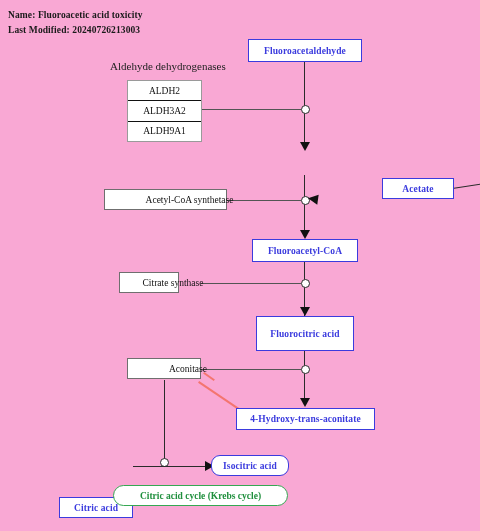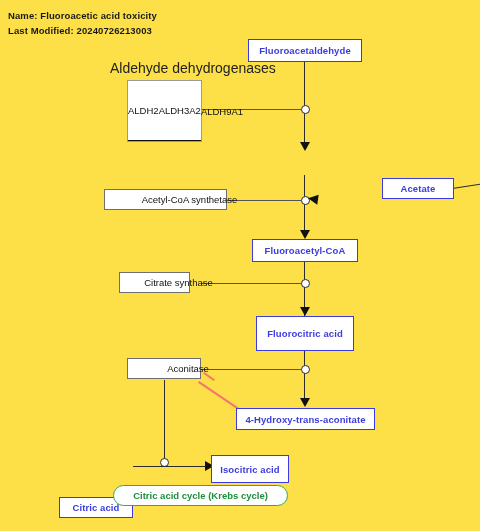--- a/index.html
+++ b/index.html
@@ -4,40 +4,40 @@
 <style>
   html, body {
     margin: 0;
     padding: 0;
     background: #ffffff;
   }
   #canvas {
     position: relative;
     width: 480px;
     height: 531px;
-    background: #fde047;
-    font-family: Liberation Sans, sans-serif;
+    background: #f9a8d4;
+    font-family: Liberation Serif, serif;
     overflow: hidden;
   }
   .hdr {
     position: absolute;
     left: 8px;
     font-size: 9.5px;
     font-weight: bold;
     color: #1a1a1a;
     white-space: nowrap;
     letter-spacing: 0.1px;
   }
   #hdr-name { top: 10px; }
   #hdr-mod  { top: 25px; }
   #hdr-org  { top: 40px; }
 
   .grp-label {
     position: absolute;
-    font-size: 14px;
+    font-size: 11px;
     color: #222222;
     white-space: nowrap;
   }
 
   
   .node-met {
     position: absolute;
     box-sizing: border-box;
     border: 1.2px solid #3b3bde;
     background: #ffffff;
@@ -66,20 +66,21 @@
     padding-left: 48px;
   }
 
   
   .enz-group {
     position: absolute;
     box-sizing: border-box;
     border: 1.5px solid #9a9a9a;
     background: #ffffff;
     display: flex;
+    flex-direction: column;
   }
   .enz-cell {
     flex: 1 1 0;
     display: flex;
     align-items: center;
     justify-content: center;
     font-size: 9.5px;
     color: #111111;
     white-space: nowrap;
     border-bottom: 1.4px solid #111111;
@@ -222,23 +223,23 @@
   <div class="node-met" style="left:382px; top:178px; width:72px; height:21px;">Acetate</div>
 
   <div class="node-met" style="left:252px; top:239px; width:106px; height:23px;">Fluoroacetyl-CoA</div>
 
   <div class="node-met" style="left:256px; top:316px; width:98px; height:35px;">Fluorocitric acid</div>
 
   <div class="node-met" style="left:236px; top:408px; width:139px; height:22px;">4-Hydroxy-trans-aconitate</div>
 
   <div class="node-met" style="left:59px; top:455px; width:74px; height:21px;margin-top:42px;">Citric acid</div>
 
-  <div class="node-met" style="left:211px; top:455px; width:78px; height:28px;">Isocitric acid</div>
+  <div class="node-met" style="left:211px; top:455px; width:78px; height:21px;border-radius:9px;">Isocitric acid</div>
 
   <div class="node-enz" style="left:104px; top:189px; width:123px; height:21px;">Acetyl-CoA synthetase</div>
 
-  <div class="node-enz" style="left:119px; top:272px; width:71px; height:21px;">Citrate synthase</div>
+  <div class="node-enz" style="left:119px; top:272px; width:60px; height:21px;">Citrate synthase</div>
 
   <div class="node-enz" style="left:127px; top:358px; width:74px; height:21px;">Aconitase</div>
 
   <div class="capsule" style="left:77px; top:485px; width:175px; height:21px;">Citric acid cycle (Krebs cycle)</div>
 
 </div>
 
 </body></html>

